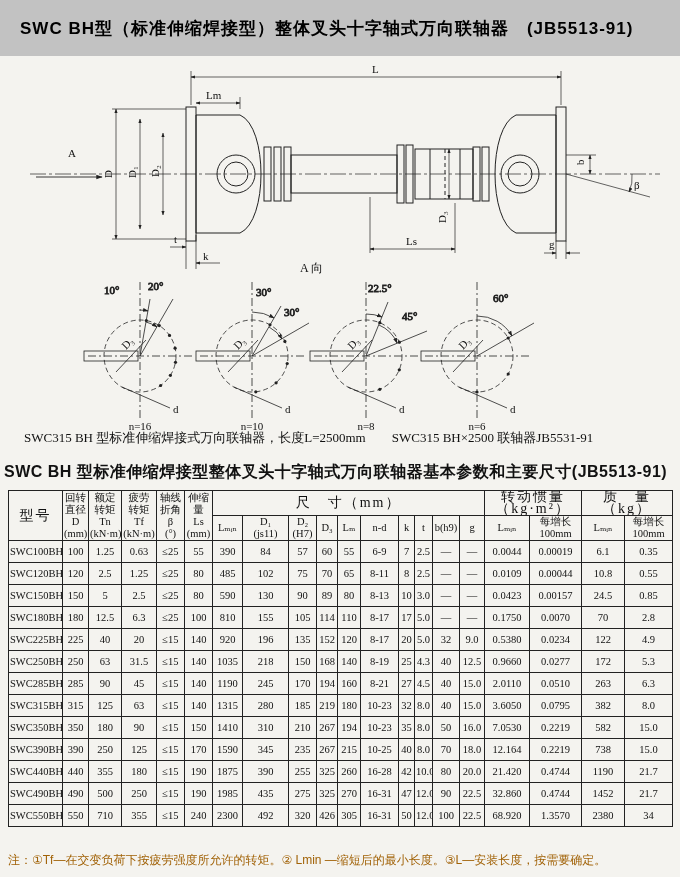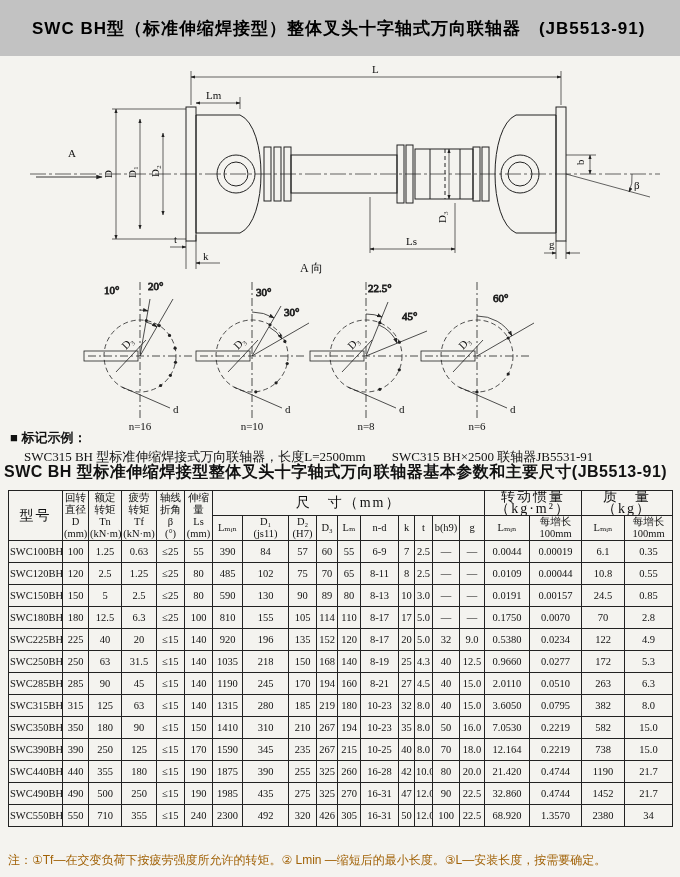--- a/index.html
+++ b/index.html
@@ -1,19 +1,19 @@
 <!DOCTYPE html>
 <html><head>
 <meta charset="utf-8">
 <style>
   html,body{margin:0;padding:0;background:#e9e8e4;}
   .page{position:relative;width:680px;height:877px;background:#f4f3ef;overflow:hidden;
         font-family:"Liberation Serif","DejaVu Serif",serif;color:#111;}
   .titlebar{position:absolute;top:0;left:0;width:680px;height:56px;background:#c2c2c2;
-        display:flex;align-items:center;box-sizing:border-box;padding-left:32px;}
+        display:flex;align-items:center;box-sizing:border-box;padding-left:20px;}
   .titlebar .t{font-family:"Liberation Sans","DejaVu Sans",sans-serif;font-weight:bold;
         font-size:17px;letter-spacing:1px;color:#000;}
   svg{position:absolute;left:0;}
   svg text{font-family:"Liberation Serif","DejaVu Serif",serif;font-size:11px;fill:#111;}
   svg .cap{font-size:12px;}
   .mark{position:absolute;top:428px;left:10px;width:660px;font-size:13px;line-height:19px;}
   .mark .lbl{font-weight:bold;font-family:"Liberation Sans","DejaVu Sans",sans-serif;}
   .mark .ex{padding-left:14px;}
   .tabletitle{position:absolute;top:462px;left:4px;width:664px;font-size:16px;font-weight:bold;
         font-family:"Liberation Sans","DejaVu Sans",sans-serif;letter-spacing:0.5px;}
@@ -213,21 +213,20 @@
       <line x1="459" y1="111" x2="507" y2="132"></line>
       <line x1="453" y1="96" x2="483" y2="64"></line>
       <text x="493" y="26">60°</text>
       <text x="463" y="74" transform="rotate(-45 463 74)" stroke="none" fill="#111">D₃</text>
       <text x="510" y="137" stroke="none" fill="#111">d</text>
       <text x="477" y="154" text-anchor="middle" stroke="none" fill="#111">n=6</text>
     </g>
   </svg>
 
   <div class="mark">
-    <div class="lbl">■ 标记示例：</div>
     <div class="ex">SWC315 BH 型标准伸缩焊接式万向联轴器，长度L=2500mm　　SWC315 BH×2500 联轴器JB5531-91</div>
   </div>
 
   <div class="tabletitle">SWC BH 型标准伸缩焊接型整体叉头十字轴式万向联轴器基本参数和主要尺寸(JB5513-91)</div>
 
   <table class="params">
     <colgroup>
       <col style="width:54px">
         <col style="width:26px">
         <col style="width:33px">
@@ -352,21 +351,21 @@
           <td>590</td>
           <td>130</td>
           <td>90</td>
           <td>89</td>
           <td>80</td>
           <td>8-13</td>
           <td>10</td>
           <td>3.0</td>
           <td>—</td>
           <td>—</td>
-          <td>0.0191</td>
+          <td>0.0423</td>
           <td>0.00157</td>
           <td>24.5</td>
           <td>0.85</td>
         </tr>
         <tr>
           <td>SWC180BH</td>
           <td>180</td>
           <td>12.5</td>
           <td>6.3</td>
           <td>≤25</td>

